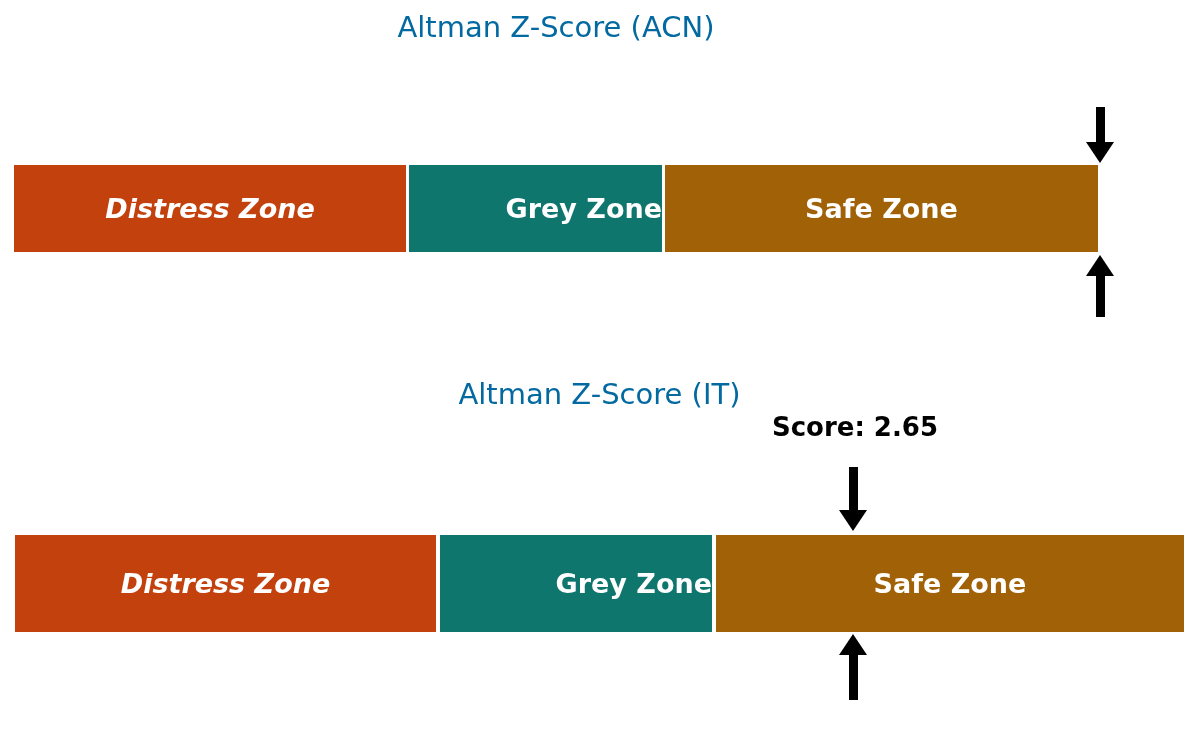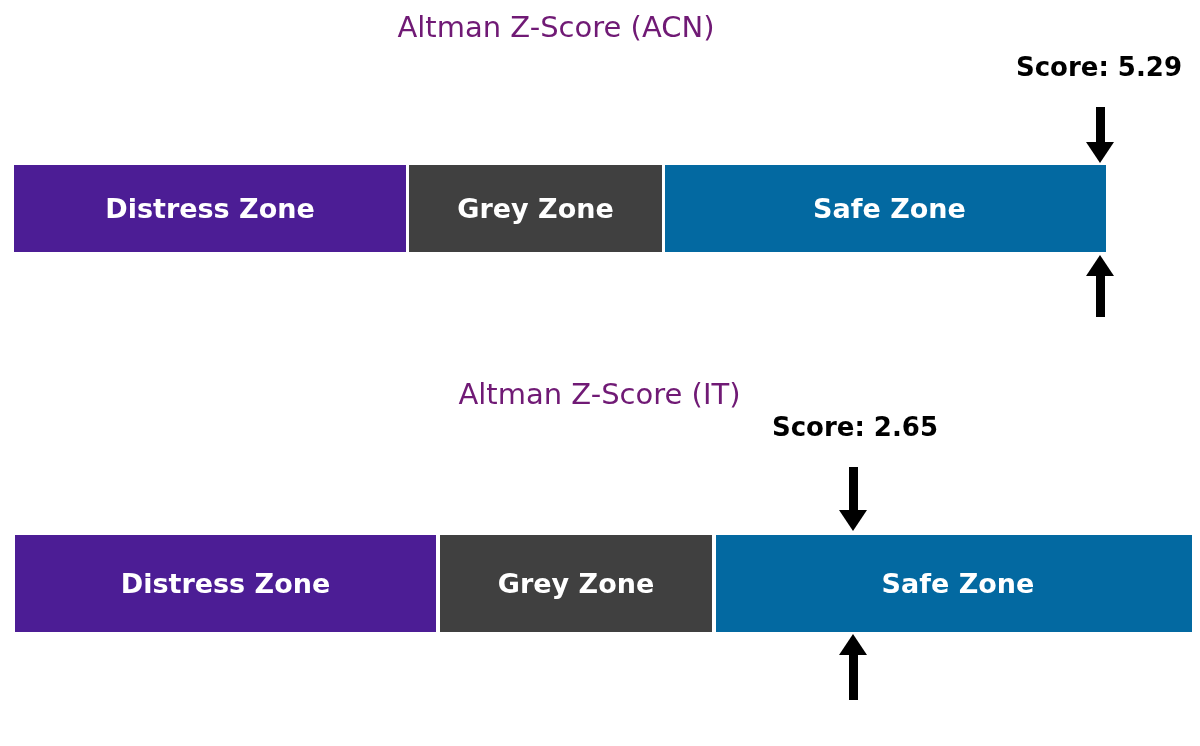--- a/index.html
+++ b/index.html
@@ -13,21 +13,21 @@
     width: 1200px;
     height: 746px;
     background: #ffffff;
     overflow: hidden;
   }
   .chart-title {
     position: absolute;
     text-align: center;
     font-size: 29px;
     font-weight: 400;
-    color: #701a75;
+    color: #0369a1;
     line-height: 1.15;
   }
   .score-label {
     position: absolute;
     text-align: center;
     font-size: 26px;
     font-weight: 700;
     color: #000000;
     line-height: 1.1;
   }
@@ -42,23 +42,23 @@
     display: flex;
     align-items: center;
     justify-content: center;
   }
   .zone .zone-label {
     color: #ffffff;
     font-size: 27px;
     font-weight: 700;
     white-space: nowrap;
   }
-  .zone.distress { background: #4c1d95; }
-  .zone.grey     { background: #404040; }
-  .zone.safe     { background: #0369a1; padding-left: 8px; }
+  .zone.distress { background: #c2410c; font-style: italic; }
+  .zone.grey     { background: #0f766e; justify-content: flex-end; }
+  .zone.safe     { background: #a16207; }
   .arrow {
     position: absolute;
     width: 28px;
     display: flex;
     flex-direction: column;
     align-items: center;
   }
   .arrow .shaft {
     width: 9px;
     flex: 1 1 auto;
@@ -79,21 +79,20 @@
     border-bottom: 21px solid #000000;
   }
 </style>
 </head>
 <body>
 
 <div class="canvas">
 
   <div class="chart-title" style="left:14px; top:11px; width:1084px;">Altman Z-Score (ACN)</div>
 
-  <div class="score-label" style="left:999px; top:53px; width:200px;">Score: 5.29</div>
 
   <div class="arrow" style="left:1086px; top:107px; height:56px;">
     <div class="shaft"></div>
     <div class="head-down"></div>
   </div>
 
   <div class="zone-bar" style="left:0; top:165px; width:1200px; height:87px;">
     <div class="zone distress" style="left:14px; width:392px;">
       <span class="zone-label">Distress Zone</span>
     </div>

